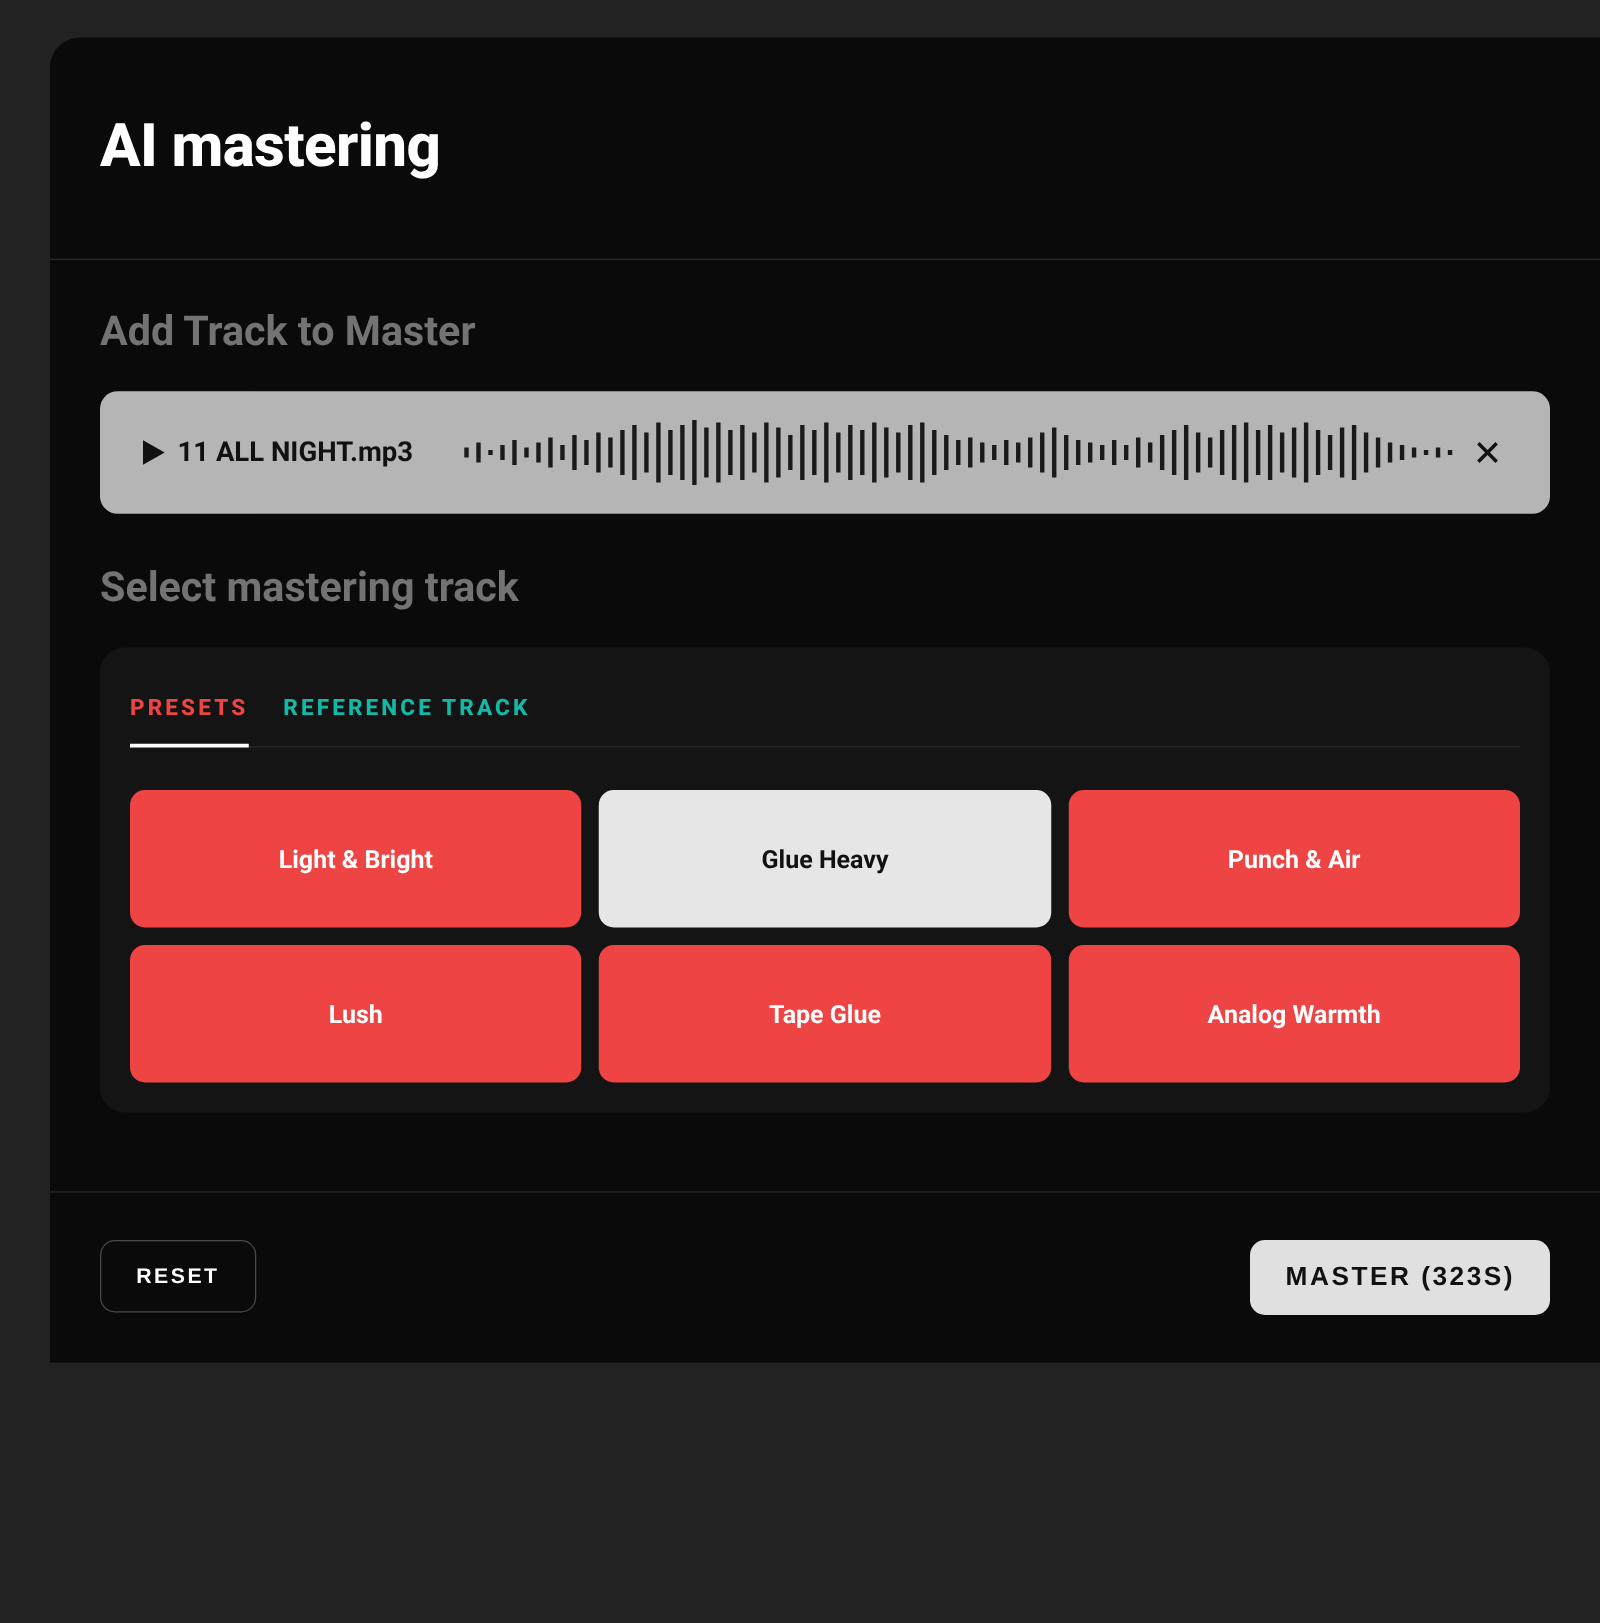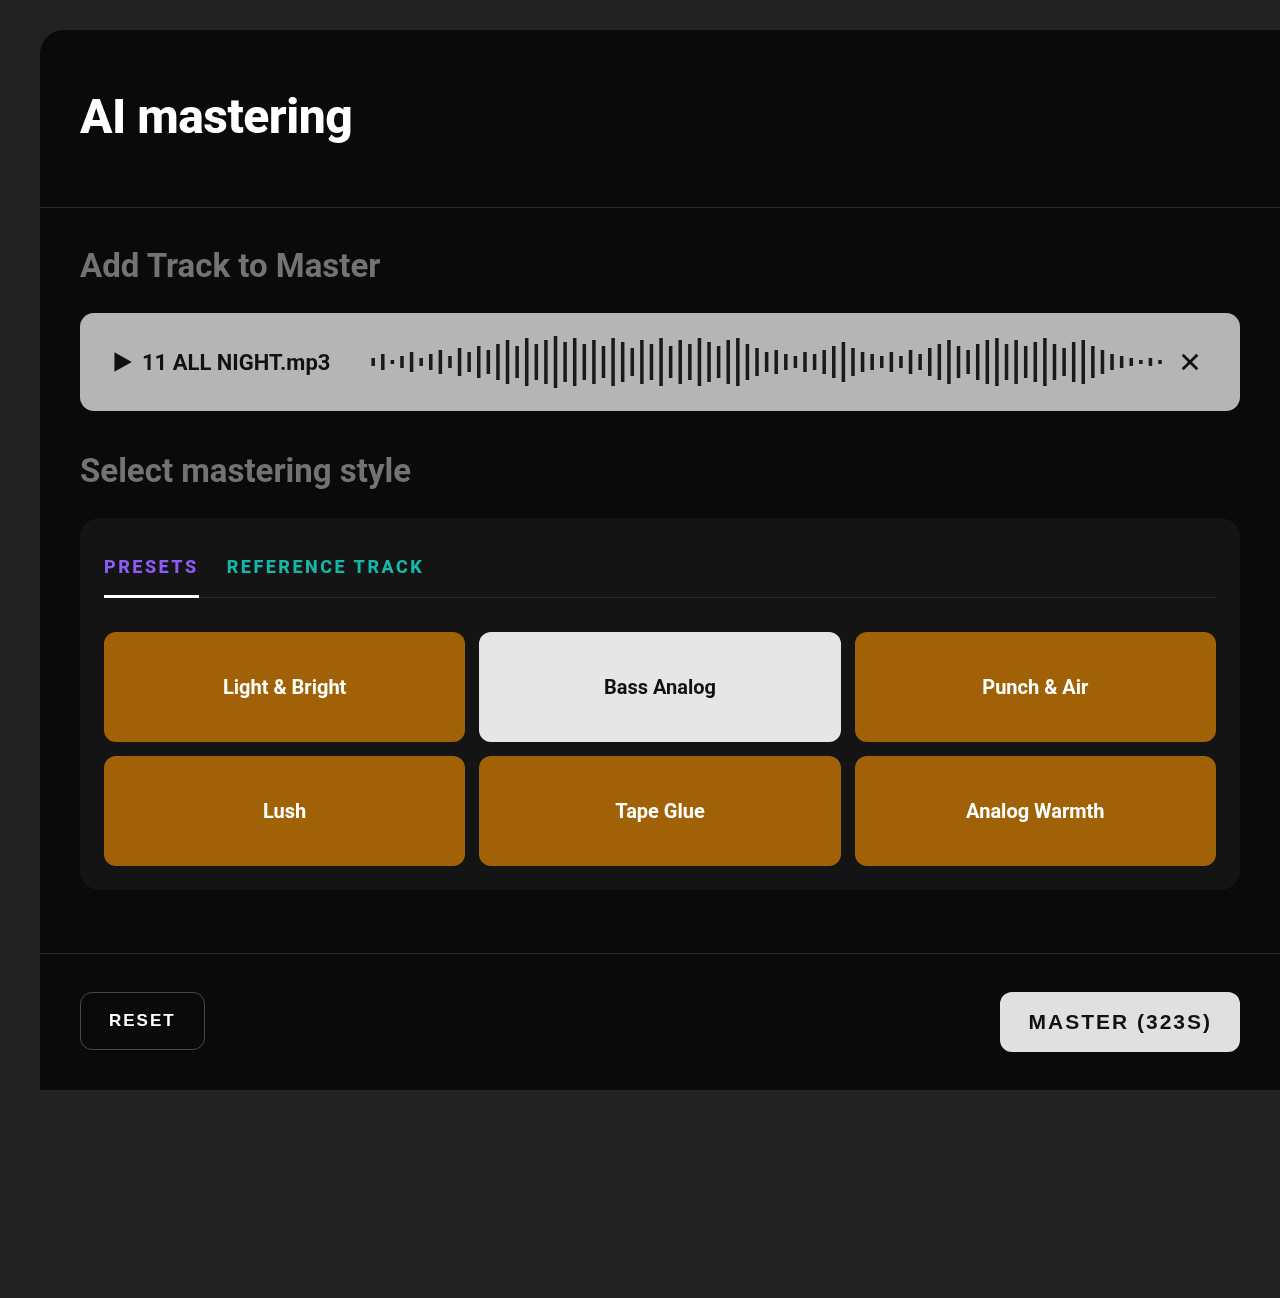--- a/index.html
+++ b/index.html
@@ -103,30 +103,30 @@
     padding: 10px 0 18px 0;
     font-size: 18px;
     font-weight: 800;
     letter-spacing: 2.5px;
     color: #14b8a6;
     cursor: pointer;
     border-bottom: 3px solid transparent;
     margin-bottom: -1px;
   }
   .tab.active {
-    color: #8b5cf6;
+    color: #ef4444;
     border-bottom-color: #ffffff;
   }
   .preset-grid {
     display: grid;
     grid-template-columns: repeat(3, 1fr);
     gap: 14px;
   }
   .preset {
-    background: #a16207;
+    background: #ef4444;
     border-radius: 12px;
     height: 110px;
     display: flex;
     align-items: center;
     justify-content: center;
     font-size: 20px;
     font-weight: 700;
     color: #ffffff;
     cursor: pointer;
   }
@@ -280,29 +280,29 @@
       <div class="close-btn">
         <svg viewBox="0 0 24 24" fill="none">
             <line x1="4" y1="4" x2="20" y2="20"></line>
             <line x1="20" y1="4" x2="4" y2="20"></line>
           </svg>
       </div>
     </div>
   </div>
 
   <div class="section" style="padding-top:10px;">
-    <div class="section-title">Select mastering style</div>
+    <div class="section-title">Select mastering track</div>
     <div class="style-panel">
       <div class="tabs">
         <div class="tab active">PRESETS</div>
         <div class="tab">REFERENCE TRACK</div>
       </div>
       <div class="preset-grid">
         <div class="preset">Light &amp; Bright</div>
-        <div class="preset selected">Bass Analog</div>
+        <div class="preset selected">Glue Heavy</div>
         <div class="preset">Punch &amp; Air</div>
         <div class="preset">Lush</div>
         <div class="preset">Tape Glue</div>
         <div class="preset">Analog Warmth</div>
       </div>
     </div>
   </div>
 
   <div class="footer">
     <button class="reset-btn">RESET</button>

